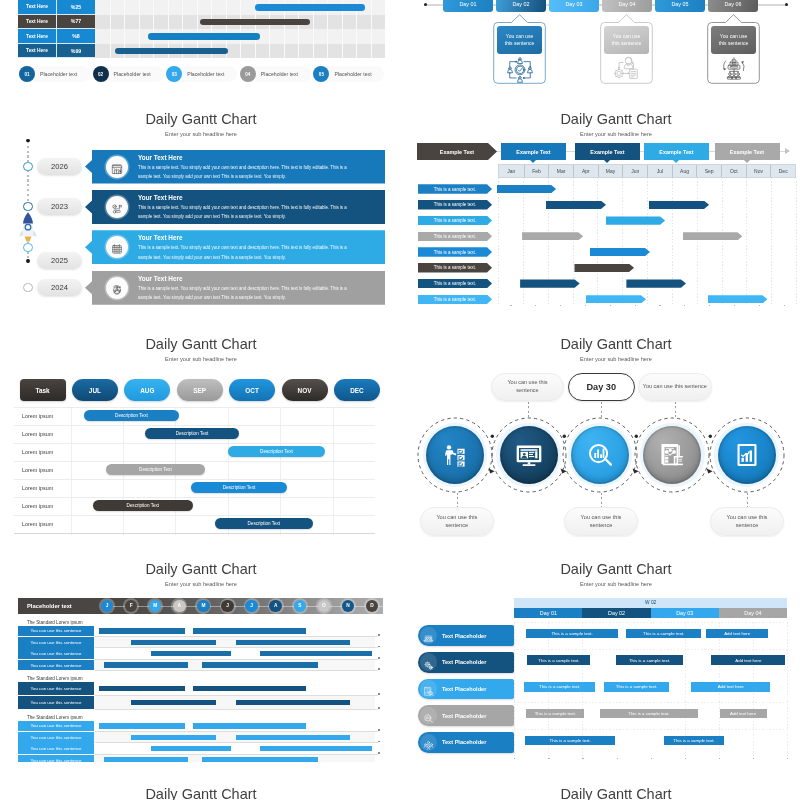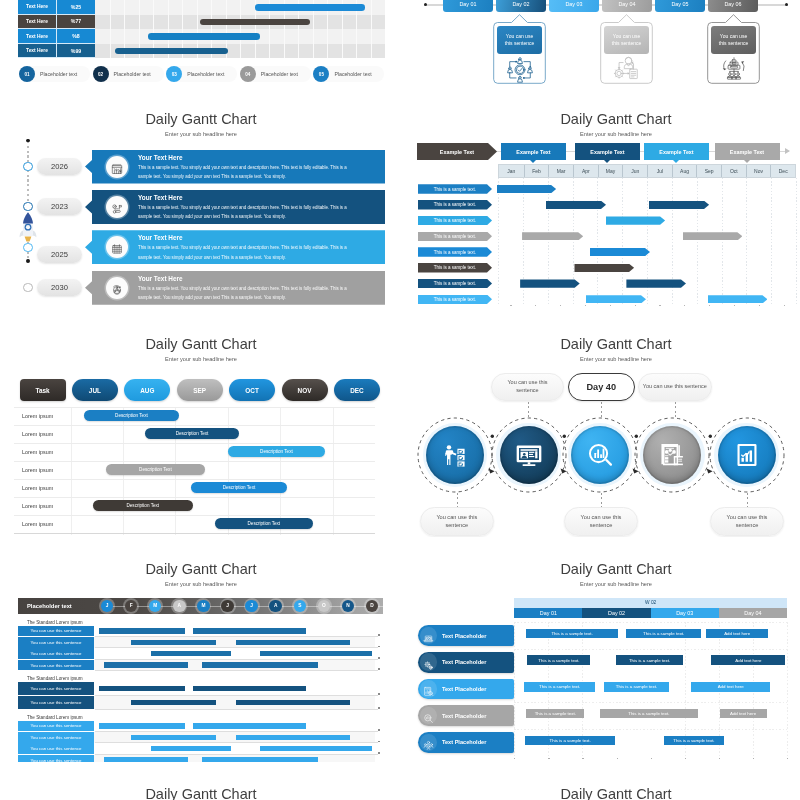--- a/index.html
+++ b/index.html
@@ -223,38 +223,38 @@
                 <path d="M22.3 6.5 h5.6 v4 h-5.6"></path>
                 <path d="M11 13.6 v4 a2.4 2.4 0 0 0 2.4 2.4 h9 a2.4 2.4 0 0 1 0 4.8 h-9"></path>
                 <circle cx="9.4" cy="23.6" r="3.4"></circle>
                 <path d="M14.5 15.5 h5"></path>
               </svg></div>
           </div>
           <div style="position:absolute;left:53px;top:4px;color:#ffffff;font-size:6.4px;font-weight:bold;">Your Text Here</div>
           <div style="position:absolute;left:53px;top:13px;width:215px;color:rgba(255,255,255,.95);font-size:4.42px;line-height:9.3px;">This is a sample text. You simply add your own text and description here. This text is fully editable. This is a sample text. You simply add your own text This is a sample text. You simply.</div>
         </div>
         <div style="position:absolute;left:23.4px;top:147.70000000000002px;width:9.2px;height:9.2px;border-radius:50%;border:1.4px solid #4fb8f2;background:#fff;box-sizing:border-box;"></div>
-        <div style="position:absolute;left:37px;top:151px;width:45px;height:17px;border-radius:8.5px;background:linear-gradient(180deg,#f3f3f3,#e3e3e3);box-shadow:0 1px 2px rgba(0,0,0,.10);display:flex;align-items:center;justify-content:center;">
+        <div style="position:absolute;left:37px;top:157px;width:45px;height:17px;border-radius:8.5px;background:linear-gradient(180deg,#f3f3f3,#e3e3e3);box-shadow:0 1px 2px rgba(0,0,0,.10);display:flex;align-items:center;justify-content:center;">
           <div style="color:#3b3b3b;font-size:7.6px;">2025</div>
         </div>
         <div style="position:absolute;left:85px;top:135.3px;width:300px;height:34px;background:#2eaae4;clip-path:polygon(0 17px, 7px 10.5px, 7px 0, 300px 0, 300px 34px, 7px 34px, 7px 23.5px);">
           <div style="position:absolute;left:21px;top:6px;width:22px;height:22px;border-radius:50%;background:#fcfcfc;box-shadow:0 0 0 1.5px rgba(255,255,255,.30);">
             <div style="position:absolute;left:5px;top:5px;width:12px;height:12px;"><svg width="100%" height="100%" viewBox="0 0 32 32" fill="none" stroke="#4b4b4b" stroke-width="1.5" stroke-linecap="round" stroke-linejoin="round">
                 <rect x="4.5" y="7" width="23" height="20" rx="1.4"></rect>
                 <path d="M4.5 12 h23 M4.5 17 h23 M4.5 22 h23"></path>
                 <path d="M10.3 7 v20 M16 7 v20 M21.7 7 v20"></path>
                 <path d="M9.5 4.5 v4 M22.5 4.5 v4"></path>
               </svg></div>
           </div>
           <div style="position:absolute;left:53px;top:4px;color:#ffffff;font-size:6.4px;font-weight:bold;">Your Text Here</div>
           <div style="position:absolute;left:53px;top:13px;width:215px;color:rgba(255,255,255,.95);font-size:4.42px;line-height:9.3px;">This is a sample text. You simply add your own text and description here. This text is fully editable. This is a sample text. You simply add your own text This is a sample text. You simply.</div>
         </div>
         <div style="position:absolute;left:23.4px;top:188.1px;width:9.2px;height:9.2px;border-radius:50%;border:1.4px solid #b8b8b8;background:#fff;box-sizing:border-box;"></div>
         <div style="position:absolute;left:37px;top:184.2px;width:45px;height:17px;border-radius:8.5px;background:linear-gradient(180deg,#f3f3f3,#e3e3e3);box-shadow:0 1px 2px rgba(0,0,0,.10);display:flex;align-items:center;justify-content:center;">
-          <div style="color:#3b3b3b;font-size:7.6px;">2030</div>
+          <div style="color:#3b3b3b;font-size:7.6px;">2024</div>
         </div>
         <div style="position:absolute;left:85px;top:175.7px;width:300px;height:34px;background:#a0a0a0;clip-path:polygon(0 17px, 7px 10.5px, 7px 0, 300px 0, 300px 34px, 7px 34px, 7px 23.5px);">
           <div style="position:absolute;left:21px;top:6px;width:22px;height:22px;border-radius:50%;background:#fcfcfc;box-shadow:0 0 0 1.5px rgba(255,255,255,.30);">
             <div style="position:absolute;left:5px;top:5px;width:12px;height:12px;"><svg width="100%" height="100%" viewBox="0 0 32 32" fill="none" stroke="#4b4b4b" stroke-width="1.5" stroke-linecap="round" stroke-linejoin="round">
                 <circle cx="16" cy="16" r="9.4"></circle>
                 <circle cx="16" cy="16" r="2.3"></circle>
                 <circle cx="16" cy="9.3" r="2.0"></circle>
                 <circle cx="22" cy="19" r="2.0"></circle>
                 <circle cx="10" cy="19" r="2.0"></circle>
                 <path d="M14.7 11.2 L13.1 14 M17.3 11.2 L18.9 14"></path>
@@ -402,21 +402,21 @@
 
   <div class="slide" id="slideF" style="left:415px;top:320px;">
     <div class="s-title" style="top:16px">Daily Gantt Chart</div>
     <div class="s-sub" style="top:36px">Enter your sub headline here</div>
     <div class="abs" id="F-body" style="left:0;top:0;width:385px;height:217px;">
         <div style="position:absolute;left:76px;top:52.5px;width:73px;height:28.5px;border-radius:14.25px;background:linear-gradient(180deg,#fcfcfc,#f0f0f0);border:0.8px solid #ececec;box-sizing:border-box;display:flex;align-items:center;justify-content:center;text-align:center;box-shadow:0 1px 2px rgba(0,0,0,.07);">
           <div style="color:#555;font-size:5.5px;line-height:7.6px;padding:0 9px;">You can use this sentence</div>
         </div>
         <div style="position:absolute;left:112.5px;top:82px;width:1px;height:16px;background-image:repeating-linear-gradient(to bottom,#9b9b9b 0 2px,transparent 2px 4.4px);"></div>
         <div style="position:absolute;left:153px;top:52.5px;width:66.5px;height:28.5px;border-radius:14.25px;background:#ffffff;border:1.3px solid #3a3a3a;box-sizing:border-box;display:flex;align-items:center;justify-content:center;text-align:center;box-shadow:0 1px 2px rgba(0,0,0,.10);">
-          <div style="color:#2b2b2b;font-size:9.2px;font-weight:bold;padding:0 9px;">Day 40</div>
+          <div style="color:#2b2b2b;font-size:9.2px;font-weight:bold;padding:0 9px;">Day 30</div>
         </div>
         <div style="position:absolute;left:186.25px;top:82px;width:1px;height:16px;background-image:repeating-linear-gradient(to bottom,#9b9b9b 0 2px,transparent 2px 4.4px);"></div>
         <div style="position:absolute;left:223px;top:52.5px;width:73.6px;height:28.5px;border-radius:14.25px;background:linear-gradient(180deg,#fcfcfc,#f0f0f0);border:0.8px solid #ececec;box-sizing:border-box;display:flex;align-items:center;justify-content:center;text-align:center;box-shadow:0 1px 2px rgba(0,0,0,.07);">
           <div style="color:#555;font-size:5.5px;line-height:7.6px;padding:0 3px;">You can use this sentence</div>
         </div>
         <div style="position:absolute;left:259.8px;top:82px;width:1px;height:16px;background-image:repeating-linear-gradient(to bottom,#9b9b9b 0 2px,transparent 2px 4.4px);"></div>
         <div style="position:absolute;left:4.8px;top:187px;width:74px;height:28.8px;border-radius:14.4px;background:linear-gradient(180deg,#fcfcfc,#f0f0f0);border:0.8px solid #ececec;box-sizing:border-box;display:flex;align-items:center;justify-content:center;text-align:center;box-shadow:0 1px 2px rgba(0,0,0,.07);">
           <div style="color:#555;font-size:5.6px;line-height:8px;padding:0 10px;">You can use this sentence</div>
         </div>
         <div style="position:absolute;left:41.8px;top:173px;width:1px;height:14px;background-image:repeating-linear-gradient(to bottom,#9b9b9b 0 2px,transparent 2px 4.4px);"></div>

